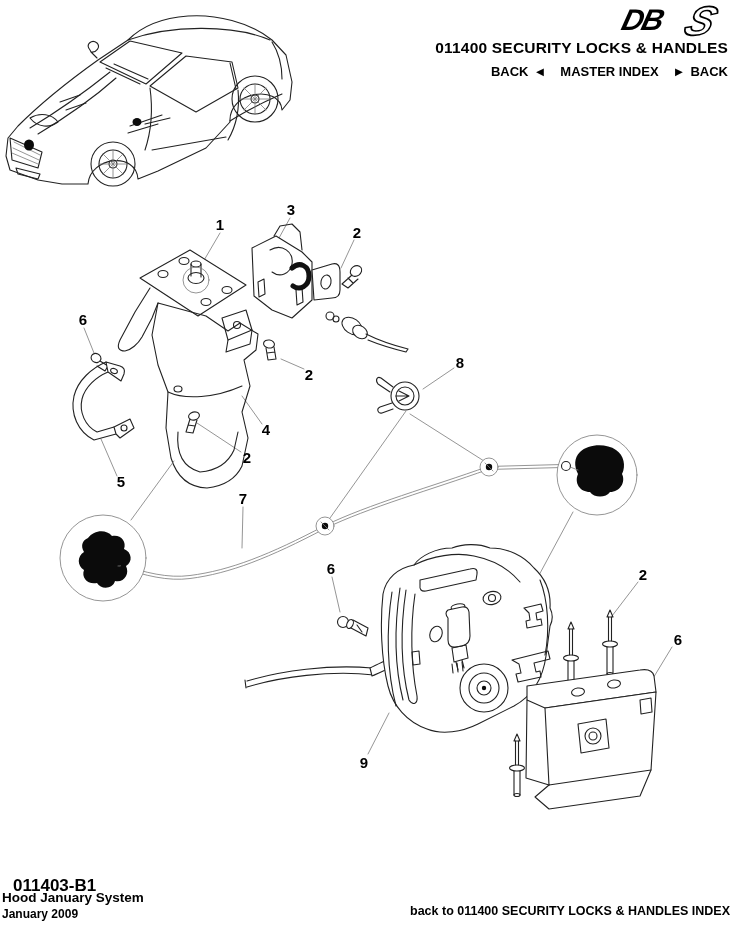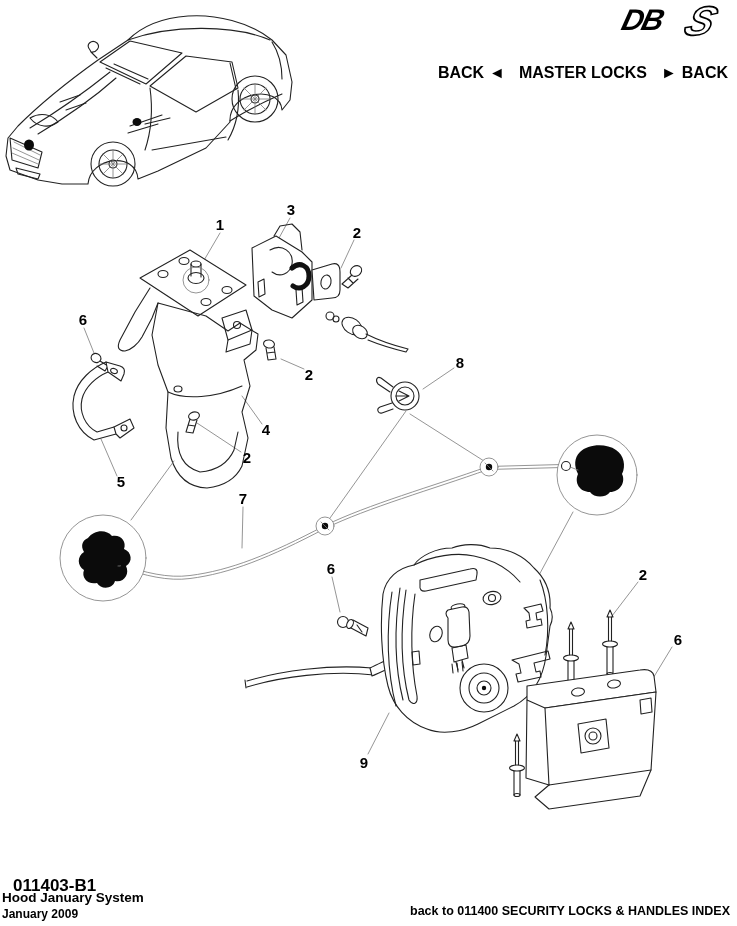--- a/index.html
+++ b/index.html
@@ -9,21 +9,21 @@
   .diagram{position:absolute;left:0;top:0;width:737px;height:926px;}
   .diagram *{vector-effect:non-scaling-stroke;}
   .ln{fill:none;stroke:#222;stroke-width:1.1;stroke-linejoin:round;stroke-linecap:round;}
   .thin{fill:none;stroke:#7a7a7a;stroke-width:0.8;stroke-linejoin:round;stroke-linecap:round;}
   .blob{fill:#0b0b0b;stroke:none;}
   .wh{fill:#fff;}
   .callout{position:absolute;font-weight:bold;font-size:15px;line-height:1;
            transform:translate(-50%,-50%);letter-spacing:0;}
   .hdr{position:absolute;text-align:right;}
   .hdr-title{top:39px;right:9px;font-size:15.5px;font-weight:bold;letter-spacing:0.2px;}
-  .hdr-nav{top:64px;right:9px;font-size:16px;font-weight:bold;display:flex;gap:0;align-items:center;}
+  .hdr-nav{top:64px;right:9px;font-size:13px;font-weight:bold;display:flex;gap:0;align-items:center;}
   .hdr-nav .navgrp{display:flex;gap:5px;align-items:center;cursor:pointer;}
   .hdr-nav .sep{width:14px;}
   .logo{position:absolute;top:2px;right:4px;}
   .ftr{position:absolute;font-weight:bold;}
   .ftr-num{left:13px;top:876px;font-size:17px;}
   .ftr-title{left:2px;top:890px;font-size:13.5px;}
   .ftr-date{left:2px;top:907px;font-size:12px;}
   .ftr-link{right:7px;top:904px;font-size:12.5px;cursor:pointer;}
 </style>
 </head>
@@ -35,29 +35,30 @@
     <svg width="136" height="40" viewBox="0 0 136 40">
       <g transform="skewX(-14)">
         <text x="30" y="28" font-family="Liberation Sans, sans-serif" font-style="italic" font-weight="bold" font-size="30" letter-spacing="-2" fill="#000">DB</text>
       </g>
       <g transform="skewX(-22)">
         <text x="98" y="33" font-family="Liberation Sans, sans-serif" font-style="italic" font-weight="bold" font-size="41" fill="#fff" stroke="#000" stroke-width="1.6">S</text>
       </g>
     </svg>
   </div>
 
+  <div class="hdr hdr-title">011400 SECURITY LOCKS &amp; HANDLES</div>
 
   <div class="hdr hdr-nav">
     <span class="navgrp">
       <span>BACK</span>
       <span>◄</span>
     </span>
     <span class="sep"></span>
     <span class="navgrp">
-      <span>MASTER LOCKS</span>
+      <span>MASTER INDEX</span>
     </span>
     <span class="sep"></span>
     <span class="navgrp">
       <span>►</span>
       <span>BACK</span>
     </span>
   </div>
 
   <svg class="diagram" viewBox="0 0 737 926">
 

